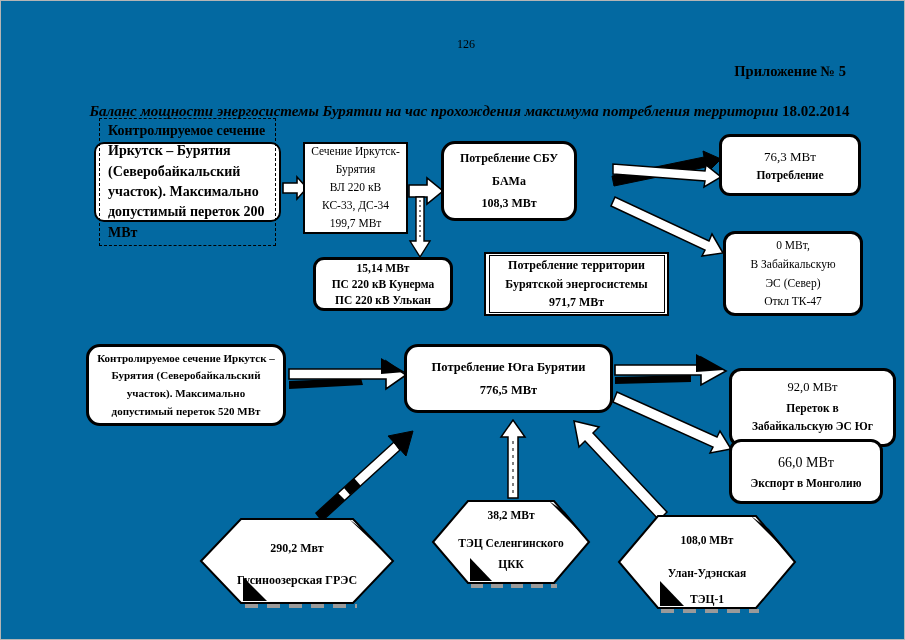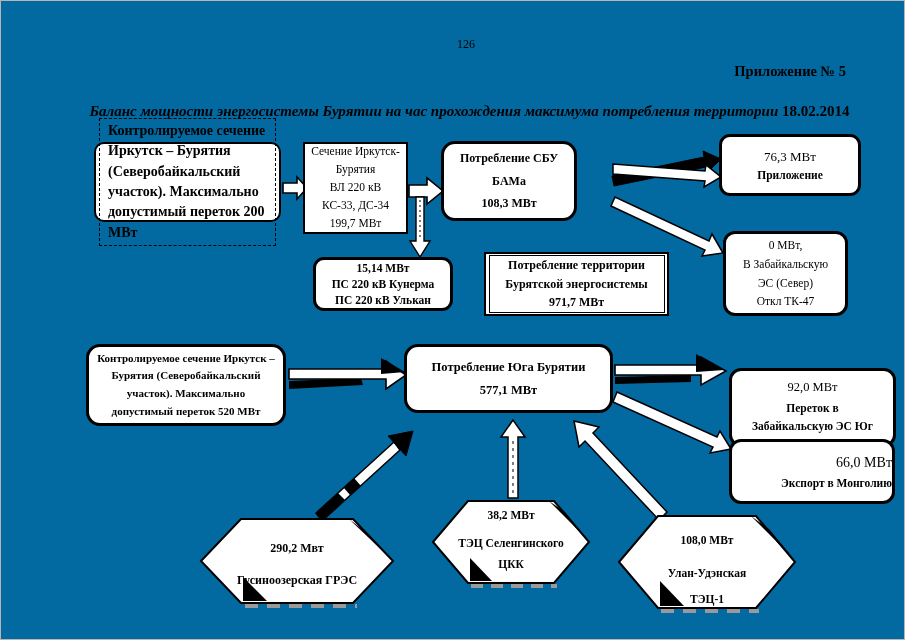--- a/index.html
+++ b/index.html
@@ -90,53 +90,53 @@
   <div class="abs box boxB" style="left:302px;top:141px;width:105px;height:92px;">
     <div class="t" style="line-height:1.55;">Сечение Иркутск-<br>Бурятия<br>ВЛ 220 кВ<br>КС-33, ДС-34<br>199,7 МВт</div>
   </div>
 
   <div class="abs box rounded" style="left:440px;top:140px;width:136px;height:80px;">
     <div class="t bold" style="font-size:12px;line-height:1.9;">Потребление СБУ БАМа<br>108,3 МВт</div>
   </div>
 
   <div class="abs box rounded" style="left:718px;top:133px;width:142px;height:62px;border-radius:11px;">
     <div style="font-size:13px;">76,3 МВт</div>
-    <div class="bold" style="font-size:11.5px;margin-top:4px;">Приложение</div>
+    <div class="bold" style="font-size:11.5px;margin-top:4px;">Потребление</div>
   </div>
 
-  <div class="abs box rounded" style="left:722px;top:230px;width:125px;height:85px;border-radius:12px;">
+  <div class="abs box rounded" style="left:722px;top:230px;width:140px;height:85px;border-radius:12px;">
     <div class="t" style="line-height:1.65;">0 МВт,<br>В Забайкальскую<br>ЭС (Север)<br>Откл ТК-47</div>
   </div>
 
   <div class="abs box rounded" style="left:312px;top:256px;width:140px;height:54px;border-radius:11px;">
     <div class="t bold" style="line-height:1.4;">15,14 МВт<br>ПС 220 кВ Кунерма<br>ПС 220 кВ Улькан</div>
   </div>
 
   <div class="abs box boxG" style="left:483px;top:251px;width:185px;height:64px;">
     <div class="boxG-inner">
       <div class="t bold" style="font-size:12px;line-height:1.55;">Потребление территории<br>Бурятской энергосистемы<br>971,7 МВт</div>
     </div>
   </div>
 
   <div class="abs box rounded" style="left:85px;top:343px;width:200px;height:82px;">
     <div class="t bold" style="font-size:11px;line-height:1.6;">Контролируемое сечение Иркутск –<br>Бурятия (Северобайкальский<br>участок). Максимально<br>допустимый переток 520 МВт</div>
   </div>
 
   <div class="abs box rounded" style="left:403px;top:343px;width:209px;height:69px;border-width:3.5px;">
     <div class="bold" style="font-size:12.5px;">Потребление Юга Бурятии</div>
     <div class="gap8"></div>
-    <div class="bold" style="font-size:12.5px;">577,1 МВт</div>
+    <div class="bold" style="font-size:12.5px;">776,5 МВт</div>
   </div>
 
   <div class="abs box rounded" style="left:728px;top:343px;width:167px;height:79px;border-radius:12px;margin-top:24px;">
     <div style="font-size:12.5px;">92,0 МВт</div>
     <div class="t bold" style="margin-top:5px;line-height:1.55;">Переток в<br>Забайкальскую ЭС Юг</div>
   </div>
 
-  <div class="abs box rounded" style="left:728px;top:438px;width:166px;height:65px;border-radius:12px;text-align:right;">
+  <div class="abs box rounded" style="left:728px;top:438px;width:154px;height:65px;border-radius:12px;">
     <div style="font-size:14px;">66,0 МВт</div>
     <div class="bold" style="font-size:11.5px;margin-top:6px;">Экспорт в Монголию</div>
   </div>
 
   <div class="abs hex" style="left:198px;top:516px;width:196px;height:92px;">
     <svg width="196" height="92" viewBox="0 0 196 92" xmlns="http://www.w3.org/2000/svg">
       <line x1="46" y1="89" x2="158" y2="89" stroke="#9a9a9a" stroke-width="4" stroke-dasharray="13,9"></line>
       <polygon points="2,44 42,2 154,2 194,44 154,86 42,86" fill="#fff" stroke="#000" stroke-width="2"></polygon>
       <polygon points="150,2 192,42 168,16" fill="#000"></polygon>
       <polygon points="44,84 68,84 44,60" fill="#000"></polygon>

